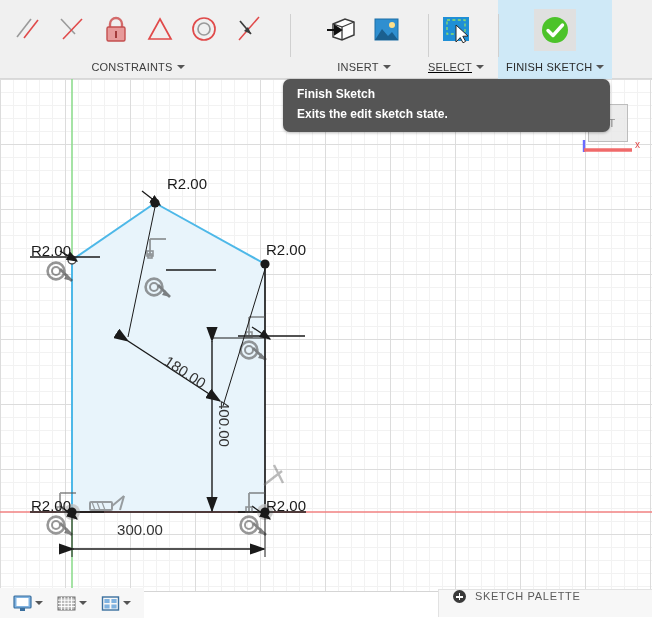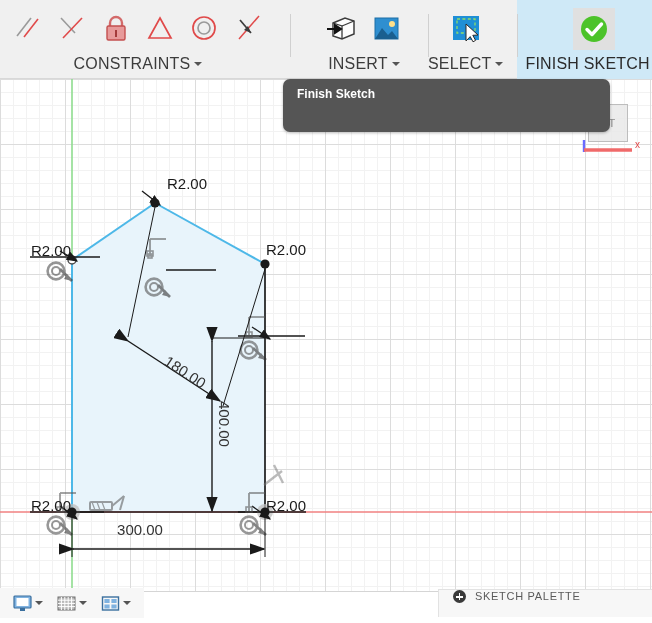--- a/index.html
+++ b/index.html
@@ -26,21 +26,21 @@
   .tb-group.sep::before{
     content:"";position:absolute;left:0;top:14px;bottom:22px;width:1px;
     background:#d0d0d0;
   }
   .tb-icons{display:flex;align-items:center;height:57px;padding:0 6px;}
   .tb-btn{
     width:44px;height:49px;display:flex;align-items:center;justify-content:center;
     cursor:default;
   }
   .tb-label{
-    font-size:16px;color:#3c3c3c;letter-spacing:.2px;
+    font-size:11px;color:#3c3c3c;letter-spacing:.2px;
     padding-bottom:6px;white-space:nowrap;
     display:flex;align-items:center;gap:4px;
   }
   .caret{
     width:0;height:0;border-left:4px solid transparent;border-right:4px solid transparent;
     border-top:4px solid #555;display:inline-block;
   }
   .tb-group.active{background:#cfe9f7;}
   .tb-group.active .tb-label{color:#2b2b2b;}
 
@@ -185,21 +185,21 @@
           <path d="M6 28 L13 17 L19 24 L23 20 L29 28 Z" fill="#1a5f8f"></path>
         </svg>
       </div>
     </div>
     <div class="tb-label">
       <span>INSERT</span>
       <i class="caret"></i>
     </div>
   </div>
 
-  <div class="tb-group sep" style="margin-left:14px;">
+  <div class="tb-group sep" style="margin-left:14px;text-decoration:underline;">
     <div class="tb-icons">
       <div class="tb-btn">
         <svg width="36" height="34" viewBox="0 0 36 34">
           <rect x="5" y="5" width="26" height="24" fill="#1f8fd6"></rect>
           <rect x="9" y="8" width="18" height="14" fill="none" stroke="#8ede6a" stroke-width="1.3" stroke-dasharray="3,2.4"></rect>
           <path d="M18 13 L18 30 L22.2 25.6 L25 30.8 L27.6 29.4 L24.8 24.3 L30 24 Z" fill="#ffffff" stroke="#2a2a2a" stroke-width="1"></path>
         </svg>
       </div>
     </div>
     <div class="tb-label">
@@ -383,20 +383,21 @@
   <span>NT</span>
 </div>
 <svg style="position:absolute;left:578px;top:138px;z-index:21;" width="70" height="22">
   <line x1="6" y1="2" x2="6" y2="14" stroke="#6a6aff" stroke-width="2.4"></line>
   <line x1="6" y1="12" x2="54" y2="12" stroke="#f06a6a" stroke-width="3.4"></line>
   <text x="57" y="10" font-family="Liberation Sans, sans-serif" font-size="10" fill="#e04a4a">x</text>
 </svg>
 
 <div id="tooltip">
   <div class="tt-title">Finish Sketch</div>
+  <div class="tt-body">Exits the edit sketch state.</div>
 </div>
 
 <div id="statusbar"></div>
 
 <div id="navbar">
   <div class="nav-btn">
     <svg width="19" height="17" viewBox="0 0 19 17">
       <rect x="1" y="1" width="17" height="12" rx="1" fill="#7fb2e0" stroke="#3a6f9e" stroke-width="1.2"></rect>
       <rect x="3.5" y="3" width="12" height="8" fill="#ffffff"></rect>
       <rect x="7" y="13" width="5" height="3" fill="#3a6f9e"></rect>

